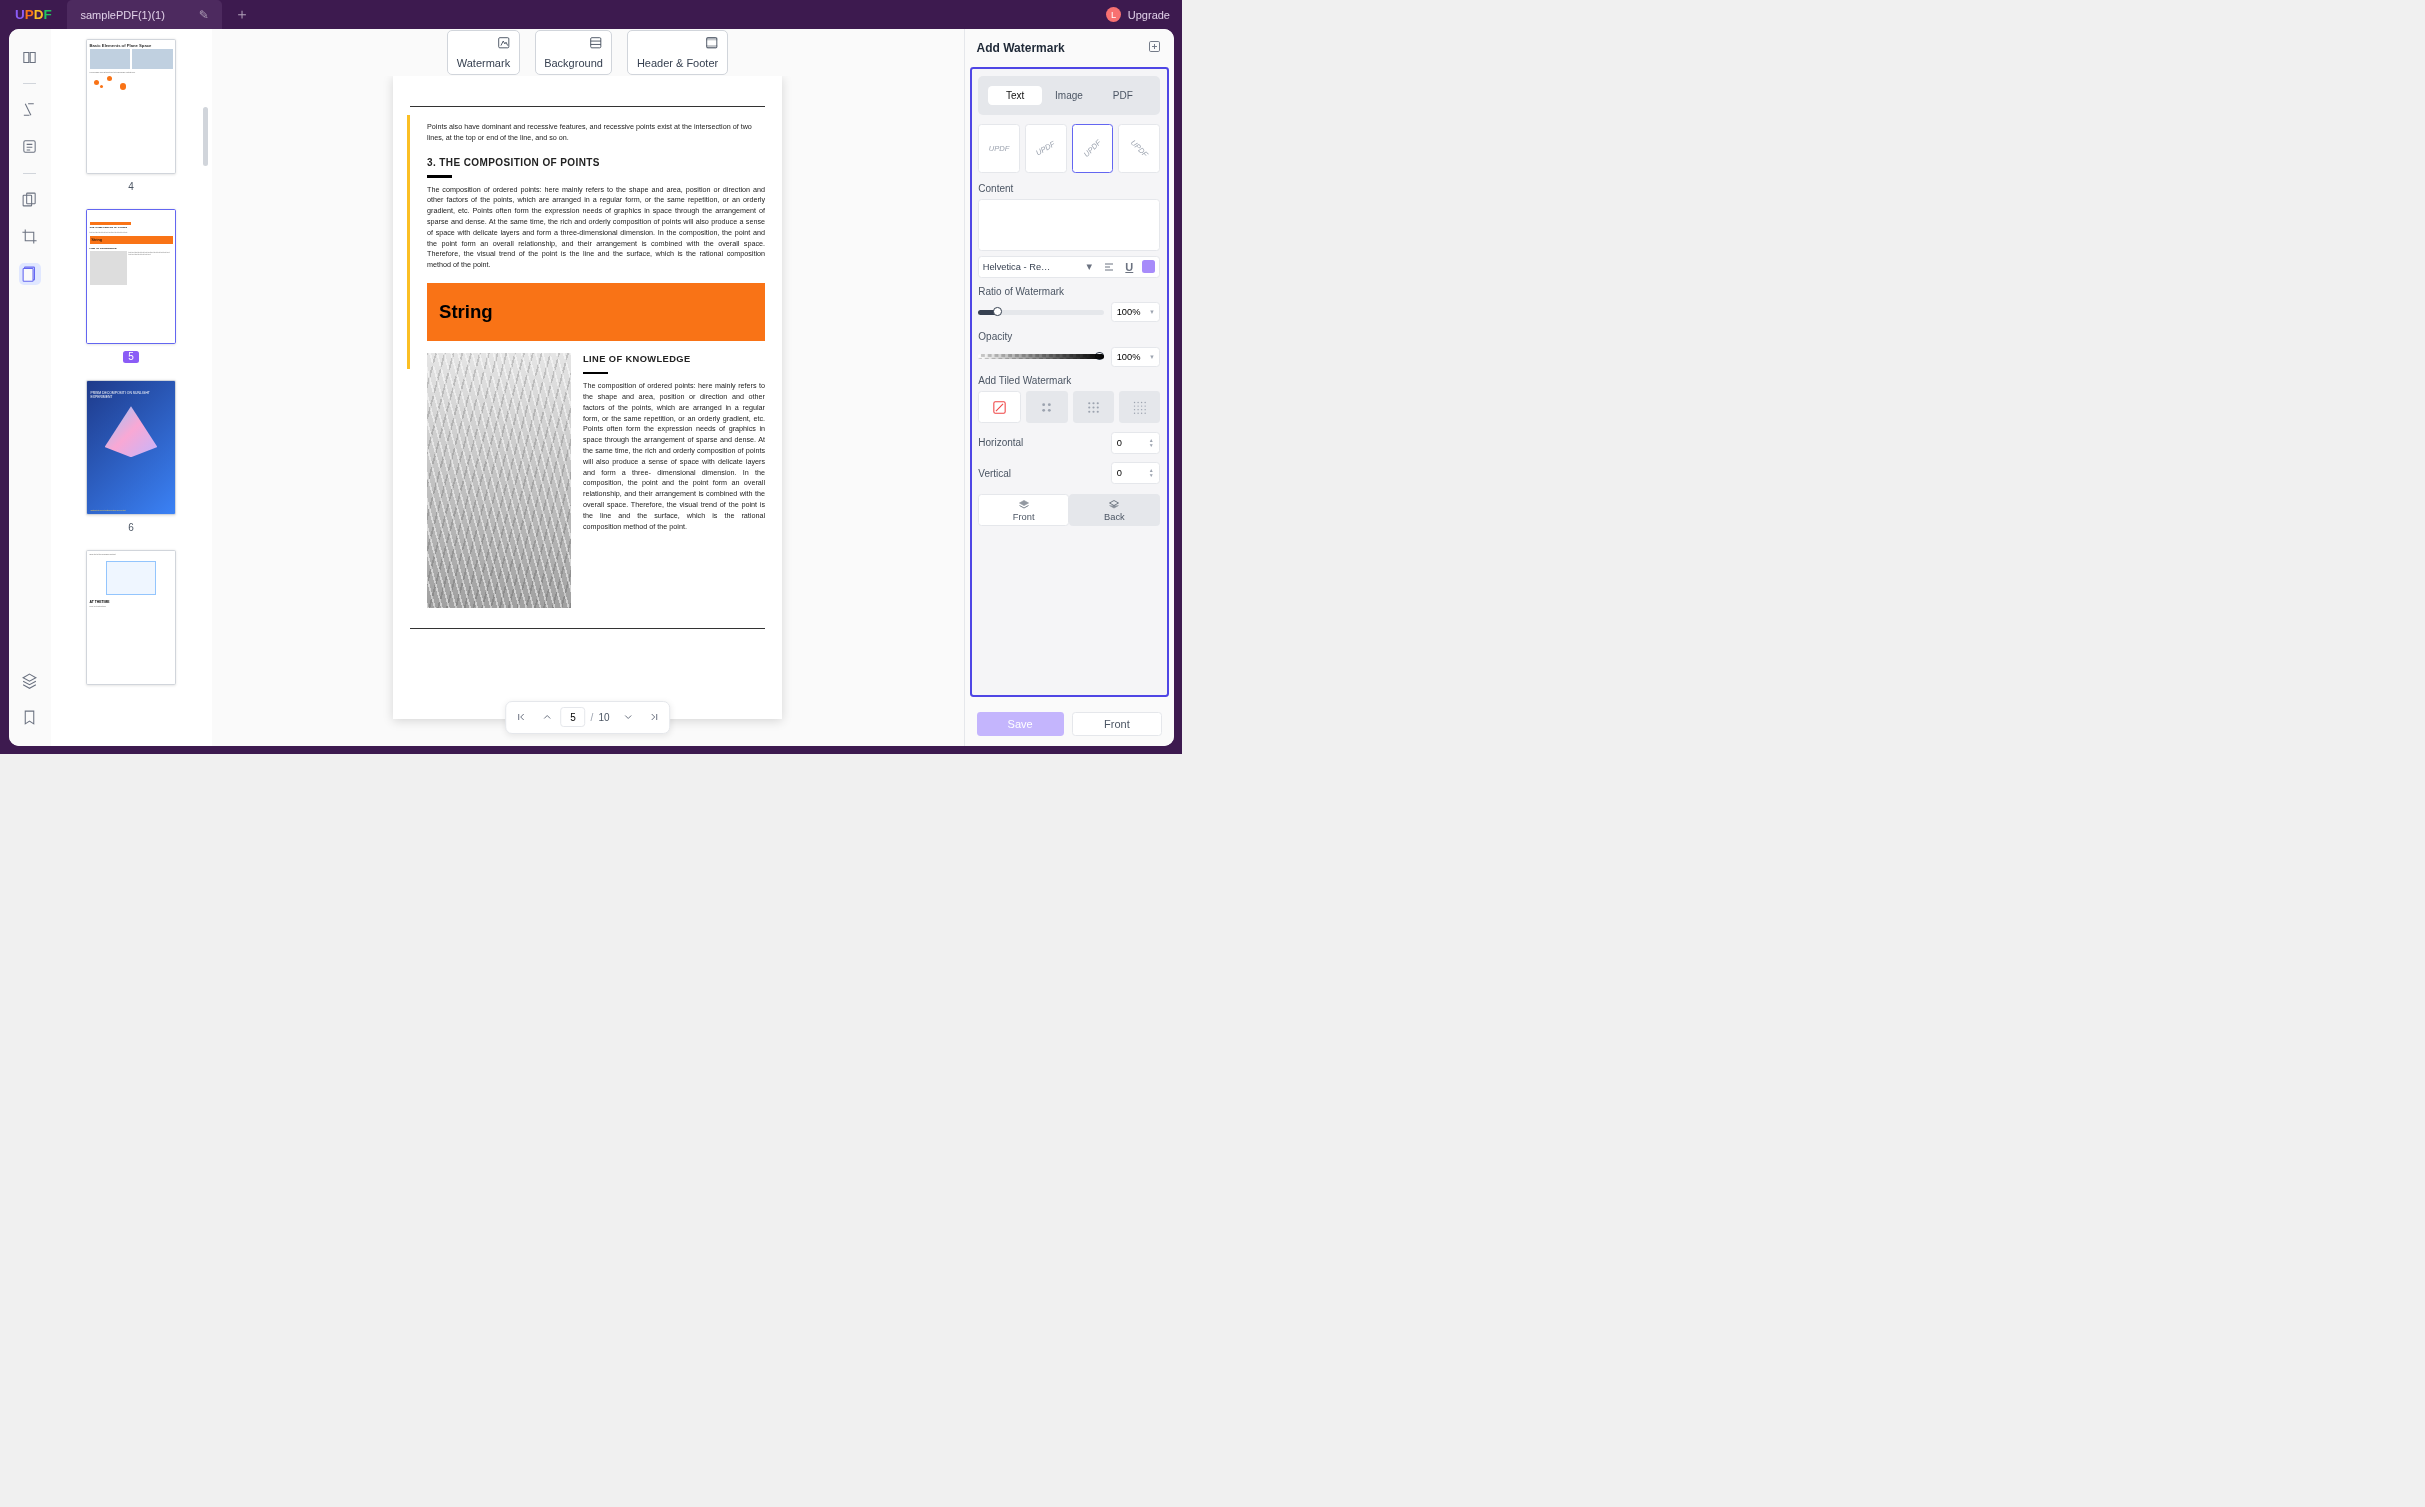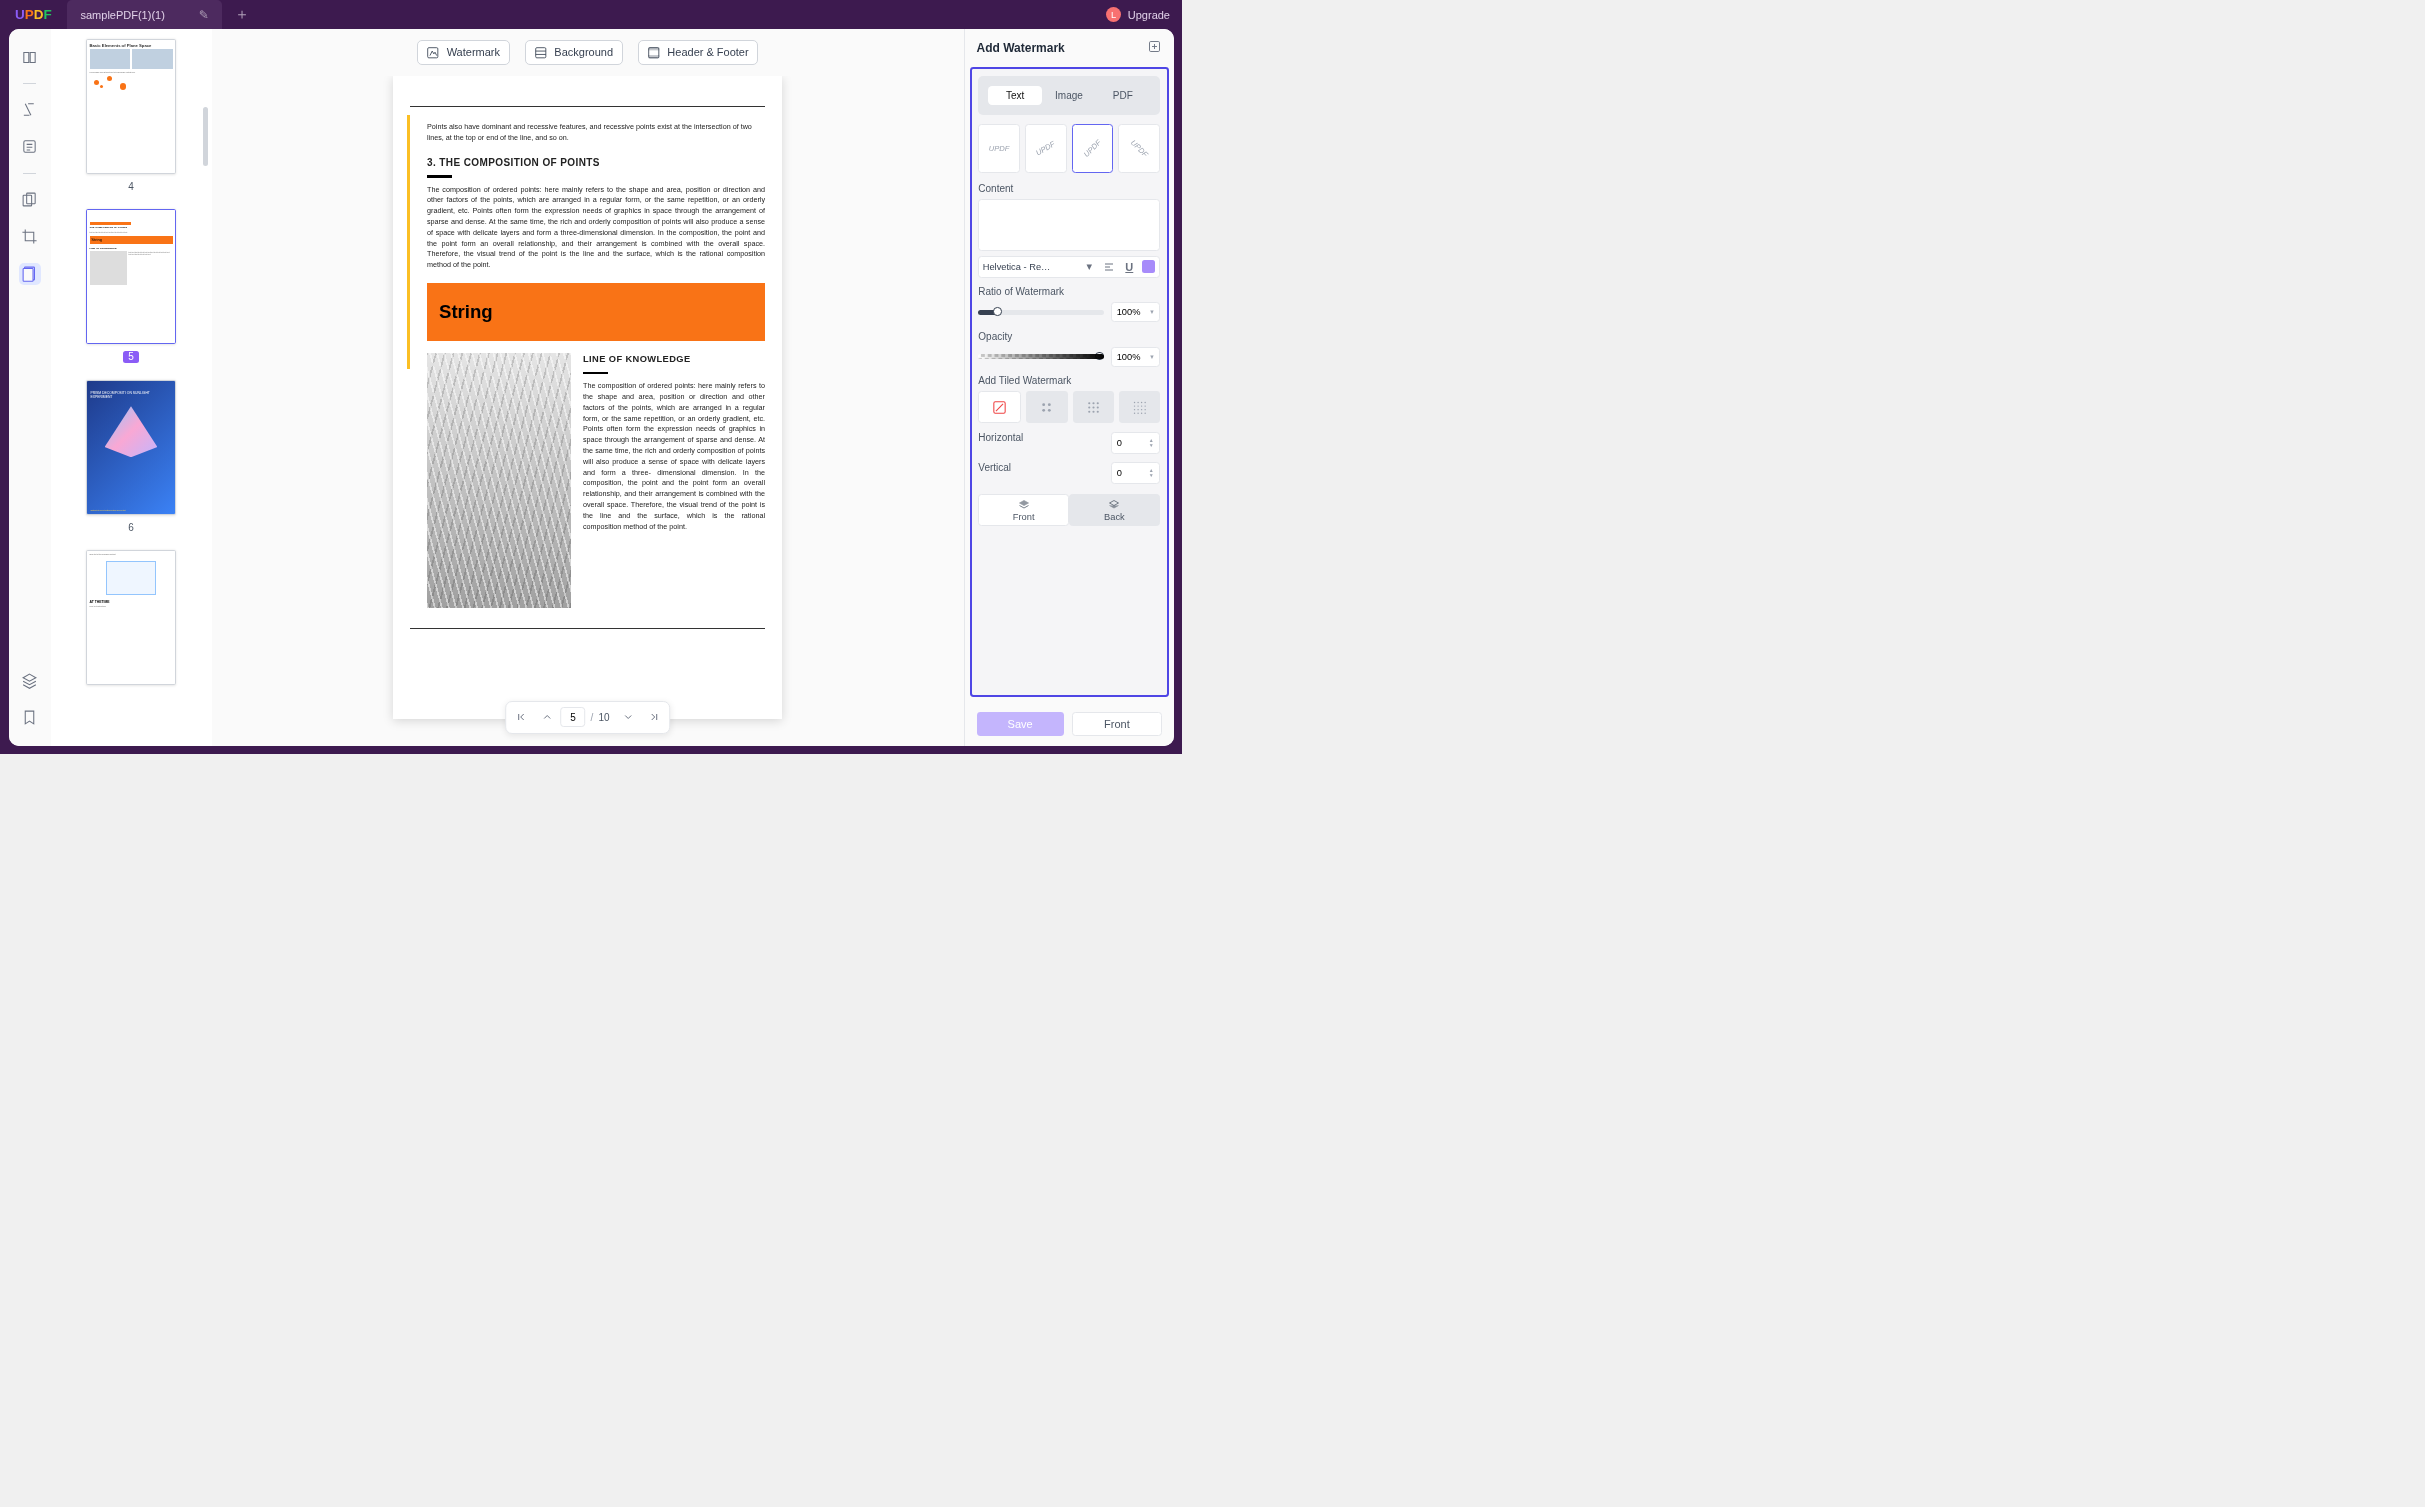--- a/index.html
+++ b/index.html
@@ -46,21 +46,21 @@
 .t5-img{width:45%;height:34px;background:#ddd;float:left;margin-right:1.7px;}
 .t6{background:linear-gradient(135deg,#1e3a8a,#3b82f6);height:100%;padding:0;position:relative;}
 .t6-txt{color:#fff;font-size:3.4px;padding:10px 3.4px 3.4px 3.4px;}
 .t6-prism{position:absolute;top:25px;left:20%;width:60%;height:51px;background:linear-gradient(135deg,#93c5fd,#f9a8d4,#c4b5fd);clip-path:polygon(50% 0,100% 80%,50% 100%,0 80%);}
 .t6-cap{position:absolute;bottom:3.4px;left:3.4px;right:3.4px;font-size:1.7px;color:#fcd34d;}
 .t7-box{width:60%;height:34px;border:0.8px solid #93c5fd;margin:5px auto;background:#eff6ff;}
 
 
 .center { flex: 1; background: #fafafa; position: relative; display: flex; flex-direction: column; align-items: center; }
 .top-tools { height: 47px; display: flex; align-items: center; gap: 15px; }
-.tool-btn { display: flex; align-items: flex-start; gap: 6.8px; padding: 5px 8.5px; border: 0.8px solid #d1d5db; border-radius: 5px; background: #fff; font-size: 11px; color: #374151; cursor: pointer; }
+.tool-btn { display: flex; align-items: flex-end; gap: 6.8px; padding: 5px 8.5px; border: 0.8px solid #d1d5db; border-radius: 5px; background: #fff; font-size: 11px; color: #374151; cursor: pointer; flex-direction: column; }
 .tool-ico { width: 13.5px; height: 13.5px; display:inline-flex; align-items:center; justify-content:center;}
 
 .page-container { flex: 1; overflow: auto; width: 100%; display: flex; justify-content: center; padding: 0 0 51px 0;}
 .page { width: 389px; height: 643px; background: #fff; box-shadow: 0 1.7px 10px rgba(0,0,0,0.15); padding: 30px 17px 17px 17px; position: relative; font-size: 7.2px; color: #222; line-height: 1.5;}
 .page-bar { position: absolute; left: 13.5px; top: 39px; width: 3.4px; height: 254px; background: #fbbf24; }
 .page-hr { height: 0.8px; background: #333; margin: 0 0 15px 0;}
 .page-h { font-size: 10px; font-weight: 600; margin: 12px 0 5px 0; letter-spacing: 0.4px;}
 .page-hline{width:25px;height:2.5px;background:#000;margin-bottom:6.8px;}
 .string-box { background: #f97316; padding: 15px 12px; margin: 12px 0; }
 .string-box h2 { font-size: 18.6px; font-weight: 700; color: #000; }
@@ -100,21 +100,21 @@
 .slider { flex: 1; height: 5px; background: linear-gradient(90deg,#374151 0%,#374151 14%, #e5e7eb 14%, #e5e7eb 100%); border-radius: 2.5px; position: relative;}
 .slider.op { background: repeating-conic-gradient(#ccc 0 25%,#fff 0 50%) 0 0/6.8px 6.8px; }
 .slider.op::after{content:"";position:absolute;inset:0;background:linear-gradient(90deg,transparent,#000);border-radius:2.5px;}
 .slider-thumb { width: 8.5px; height: 8.5px; background: #fff; border: 1.7px solid #374151; border-radius: 50%; position: absolute; top: -2.5px;}
 .val-box { width: 49px; height: 20px; background: #fff; border: 0.8px solid #e5e7eb; border-radius: 3.4px; font-size: 9.3px; display: flex; align-items: center; padding: 0 5px; justify-content: space-between;}
 .tile-row{display:flex;gap:5px;}
 .tile-box{flex:1;height:32px;background:#e5e7eb;border-radius:3.4px;display:flex;align-items:center;justify-content:center;cursor:pointer;}
 .tile-box.active{background:#fff;border:0.8px solid #e5e7eb;}
 .tile-box svg{color:#9ca3af;}
 .tile-box.active svg{color:#ef4444;}
-.hv-row{display:flex;justify-content:space-between;margin-top:8.5px;}
+.hv-row{display:flex;align-items:center;justify-content:space-between;margin-top:8.5px;}
 .hv-label{font-size:10px;color:#4b5563;}
 .hv-input{width:49px;height:22px;background:#fff;border:0.8px solid #e5e7eb;border-radius:3.4px;font-size:9.3px;padding:0 5px;display:flex;align-items:center;justify-content:space-between;}
 .step-arrows{display:flex;flex-direction:column;font-size:5px;color:#9ca3af;line-height:5px;}
 .fb-row{display:flex;margin-top:10px;}
 .fb-btn{flex:1;height:32px;background:#fff;border:0.8px solid #e5e7eb;border-radius:3.4px;display:flex;flex-direction:column;align-items:center;justify-content:center;font-size:9.3px;color:#4b5563;cursor:pointer;gap:0.8px;}
 .fb-btn.dis{background:#e5e7eb;}
 
 
 .bottom-btns { padding: 10px 12px; display: flex; gap: 8.5px;}
 .btn { flex: 1; height: 24px; border-radius: 3.4px; font-size: 11px; display: flex; align-items: center; justify-content: center; cursor: pointer;}

